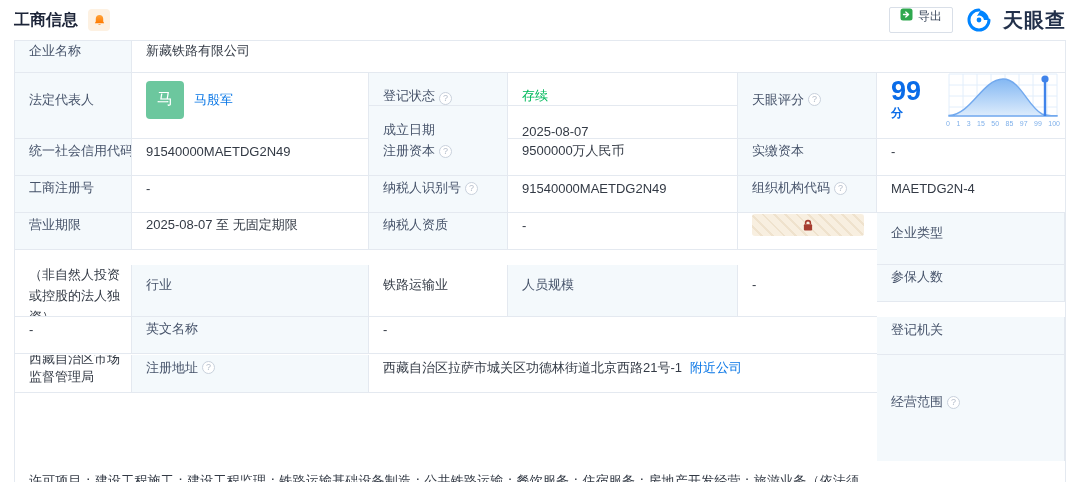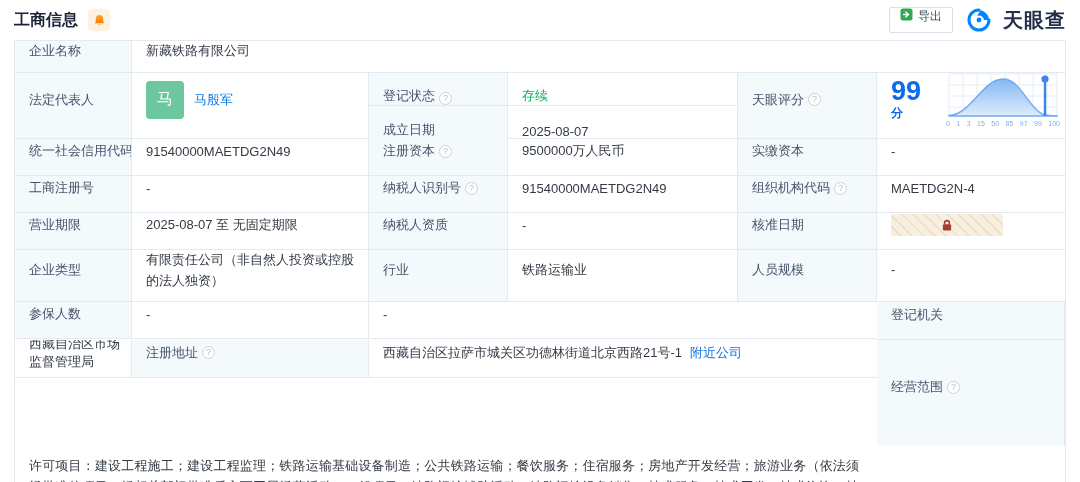--- a/index.html
+++ b/index.html
@@ -222,23 +222,20 @@
       </div>
     <div class="cell val h37">
         <span>2025-08-07 至 无固定期限</span>
       </div>
     <div class="cell lbl h37">
         <span>纳税人资质</span>
       </div>
     <div class="cell val h37">
         <span>-</span>
       </div>
-    <div class="cell lbl h37">
-        <span>核准日期</span>
-      </div>
     <div class="cell val h37 last">
       <span class="lockbox">
         <svg width="12" height="13" viewBox="0 0 14 15">
           <path d="M4.2 6 V4.6 a2.8 2.8 0 0 1 5.6 0 V6" fill="none" stroke="#a63d2f" stroke-width="1.8"></path>
           <rect x="2.2" y="6" width="9.6" height="7.4" rx="1.2" fill="#a63d2f"></rect>
         </svg>
       </span>
     </div>
 
     <div class="cell lbl h52">
@@ -259,20 +256,23 @@
     <div class="cell val h52 last">
         <span>-</span>
       </div>
 
     <div class="cell lbl h37">
         <span>参保人数</span>
       </div>
     <div class="cell val h37">
         <span>-</span>
       </div>
+    <div class="cell lbl h37">
+        <span>英文名称</span>
+      </div>
     <div class="cell val h37 s3 last">
         <span>-</span>
       </div>
 
     <div class="cell lbl h38">
         <span>登记机关</span>
       </div>
     <div class="cell val h38">
         <span>西藏自治区市场监督管理局</span>
       </div>

